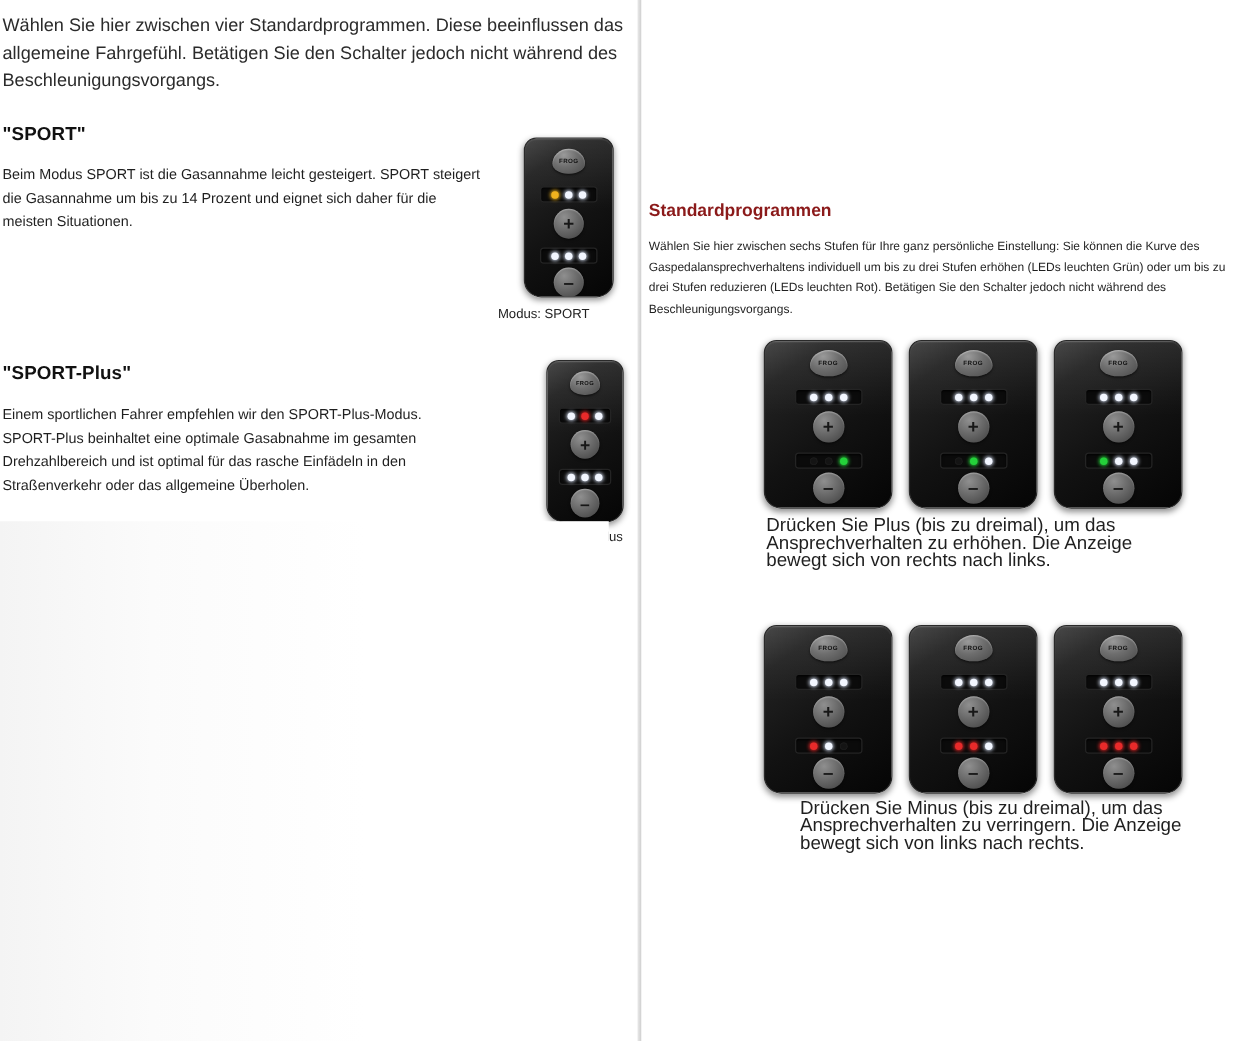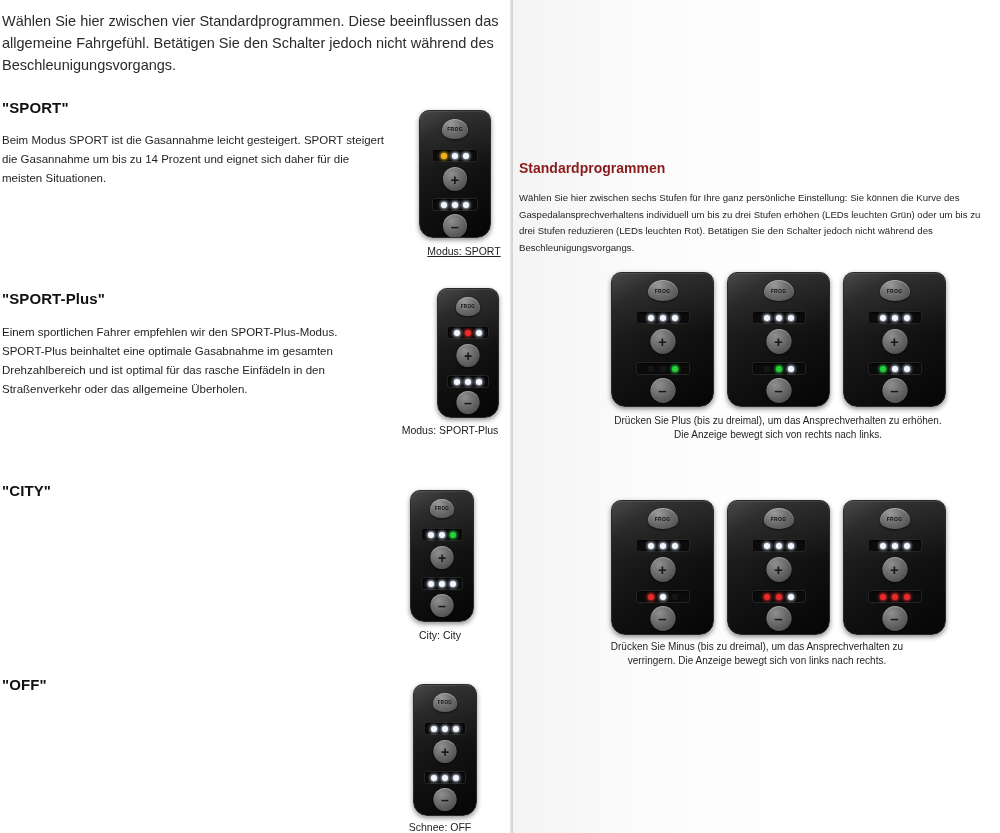--- a/index.html
+++ b/index.html
@@ -13,20 +13,21 @@
     font-family: "Liberation Sans", sans-serif;
     color: #1a1a1a;
     overflow: hidden;
     position: relative;
   }
   .page {
     position: relative;
     width: 1000px;
     height: 833px;
     display: flex;
+    flex-direction: column;
   }
   
   .left-col {
     position: relative;
     width: 513px;
     height: 833px;
     background: #ffffff;
     box-sizing: border-box;
   }
   .left-col:after {
@@ -85,24 +86,23 @@
     position: absolute;
     left: 519px;
     top: 190px;
     width: 470px;
     font-size: 9.6px;
     line-height: 16.5px;
     color: #1f1f1f;
   }
   .grid-caption {
     position: absolute;
-    font-size: 10px;
+    font-size: 15px;
     line-height: 14px;
     color: #1f1f1f;
-    text-align: center;
     width: 330px;
   }
   
   .device {
     position: absolute;
     background: linear-gradient(145deg, #3a3a3a 0%, #222222 18%, #121212 55%, #050505 100%);
     border-radius: 10px 10px 14px 14px;
     border: 1px solid #2a2a2a;
     box-shadow: 0 2px 5px rgba(0,0,0,0.45), inset 0 1px 1px rgba(255,255,255,0.10);
     box-sizing: border-box;
@@ -169,21 +169,21 @@
 <body>
 
 <div class="page">
 
   <div class="left-col">
 
     <div class="intro">Wählen Sie hier zwischen vier Standardprogrammen. Diese beeinflussen das allgemeine Fahrgefühl. Betätigen Sie den Schalter jedoch nicht während des Beschleunigungsvorgangs.</div>
 
     <div class="section-title" style="left:2px; top:99px;">"SPORT"</div>
     <div class="section-body" style="left:2px; top:131px; width:385px;">Beim Modus SPORT ist die Gasannahme leicht gesteigert. SPORT steigert die Gasannahme um bis zu 14 Prozent und eignet sich daher für die meisten Situationen.</div>
-    <div class="caption" style="left:404px; top:245px; width:120px;text-decoration:underline;">Modus: SPORT</div>
+    <div class="caption" style="left:375px; top:245px; width:120px;">Modus: SPORT</div>
 
     <div class="device" style="left:419px; top:110px; width:72px; height:128px;">
       <div class="sheen"></div>
       <div class="logo" style="top:8px; width:26px; height:20px; font-size:5px;">FROG</div>
       <div class="led-row" style="top:38px; width:44px; height:11px; gap:5px;">
         <span class="led on-amber" style="width:6px;height:6px;"></span>
         <span class="led on-white" style="width:6px;height:6px;"></span>
         <span class="led on-white" style="width:6px;height:6px;"></span>
       </div>
       <div class="btn-round" style="top:56px; width:24px; height:24px; font-size:15px;">+</div>
@@ -360,15 +360,15 @@
     </div>
     <div class="btn-round" style="top:56px; width:25px; height:25px; font-size:15px;">+</div>
     <div class="led-row" style="top:89px; width:52px; height:11px; gap:6px;">
       <span class="led on-red" style="width:6px;height:6px;"></span>
       <span class="led on-red" style="width:6px;height:6px;"></span>
       <span class="led on-red" style="width:6px;height:6px;"></span>
     </div>
     <div class="btn-round" style="top:105px; width:25px; height:25px; font-size:15px;">–</div>
   </div>
 
-  <div class="grid-caption" style="left:592px; top:640px;">Drücken Sie Minus (bis zu dreimal), um das Ansprechverhalten zu verringern. Die Anzeige bewegt sich von links nach rechts.</div>
+  <div class="grid-caption" style="left:640px; top:640px;">Drücken Sie Minus (bis zu dreimal), um das Ansprechverhalten zu verringern. Die Anzeige bewegt sich von links nach rechts.</div>
 
 </div>
 
 </body></html>

